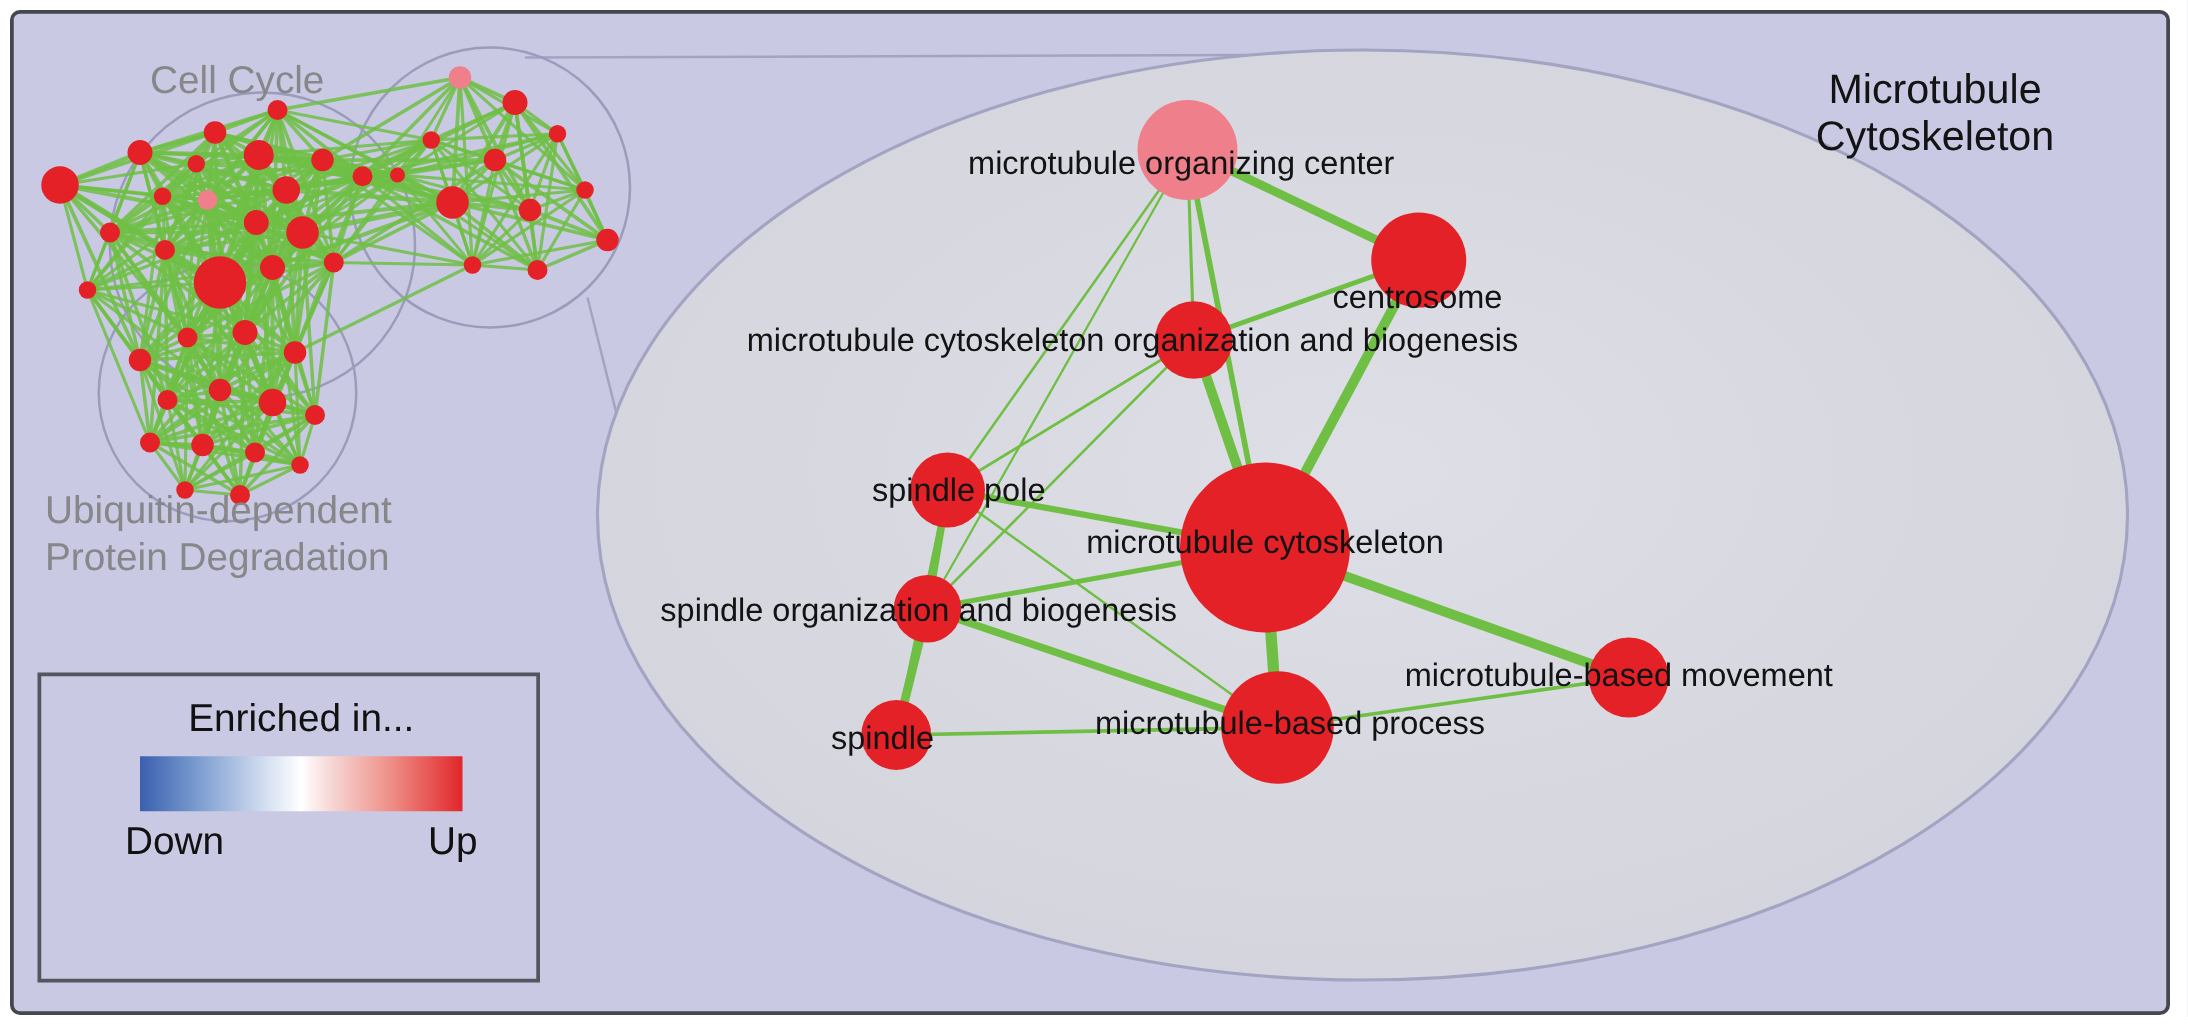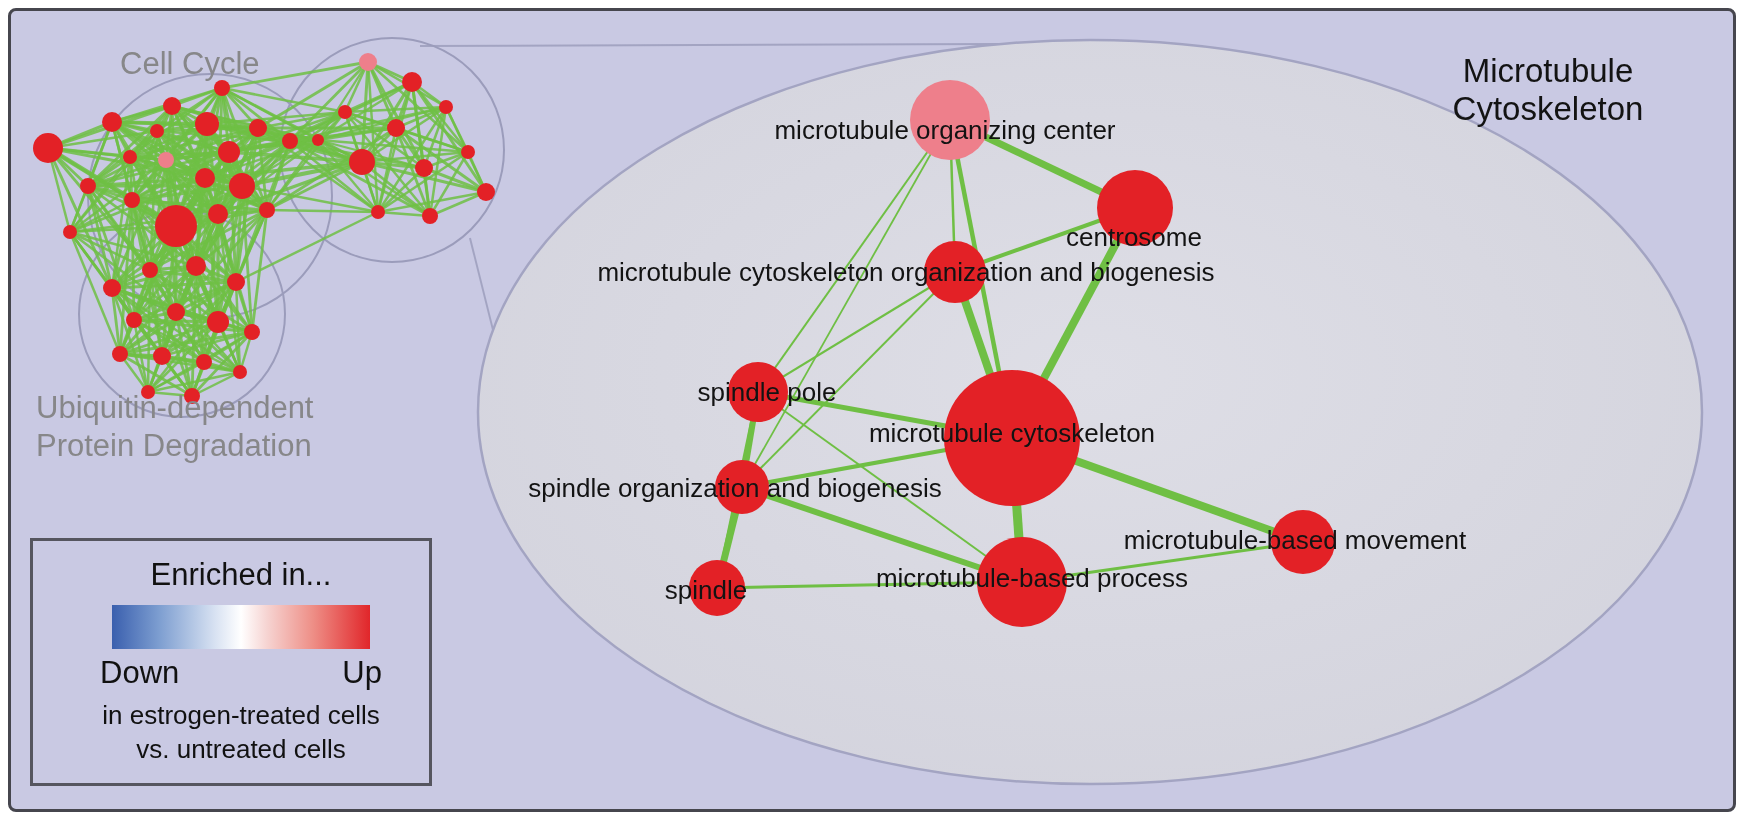--- a/index.html
+++ b/index.html
@@ -586,18 +586,14 @@
     <text x="1548" y="120" font-size="33" fill="#131313" text-anchor="middle">Cytoskeleton</text>
   </svg>
 
   <div class="legend">
     <div class="legend-title">Enriched in...</div>
     <div class="legend-bar"></div>
     <div class="legend-scale">
       <span>Down</span>
       <span>Up</span>
     </div>
-    <div class="legend-caption">
-      <div>in estrogen-treated cells</div>
-      <div>vs. untreated cells</div>
-    </div>
   </div>
 </div>
 
 </body></html>

